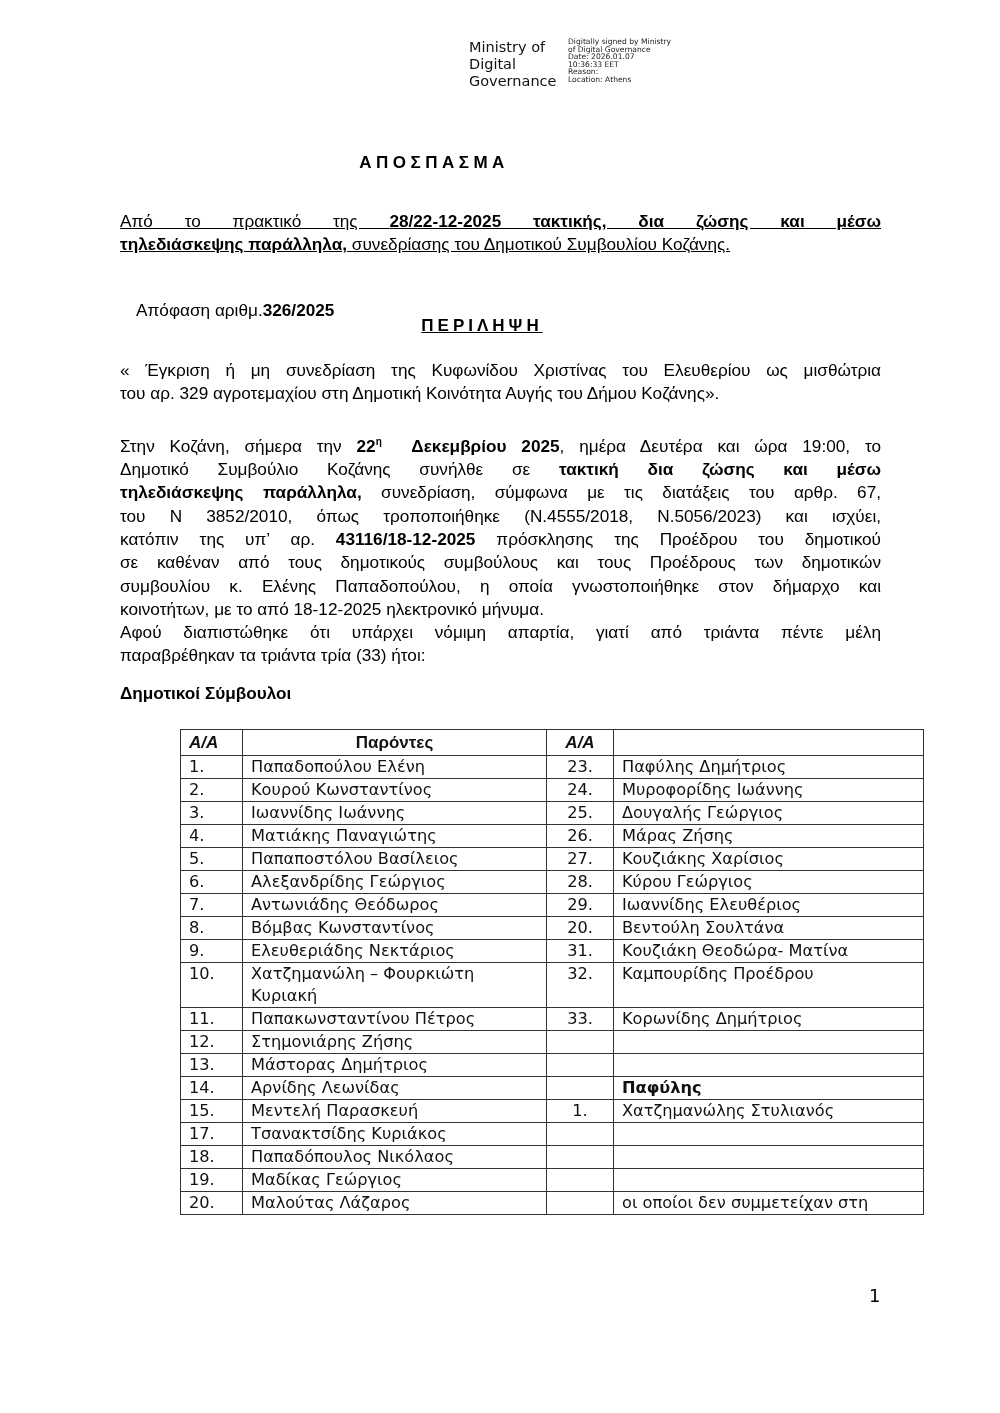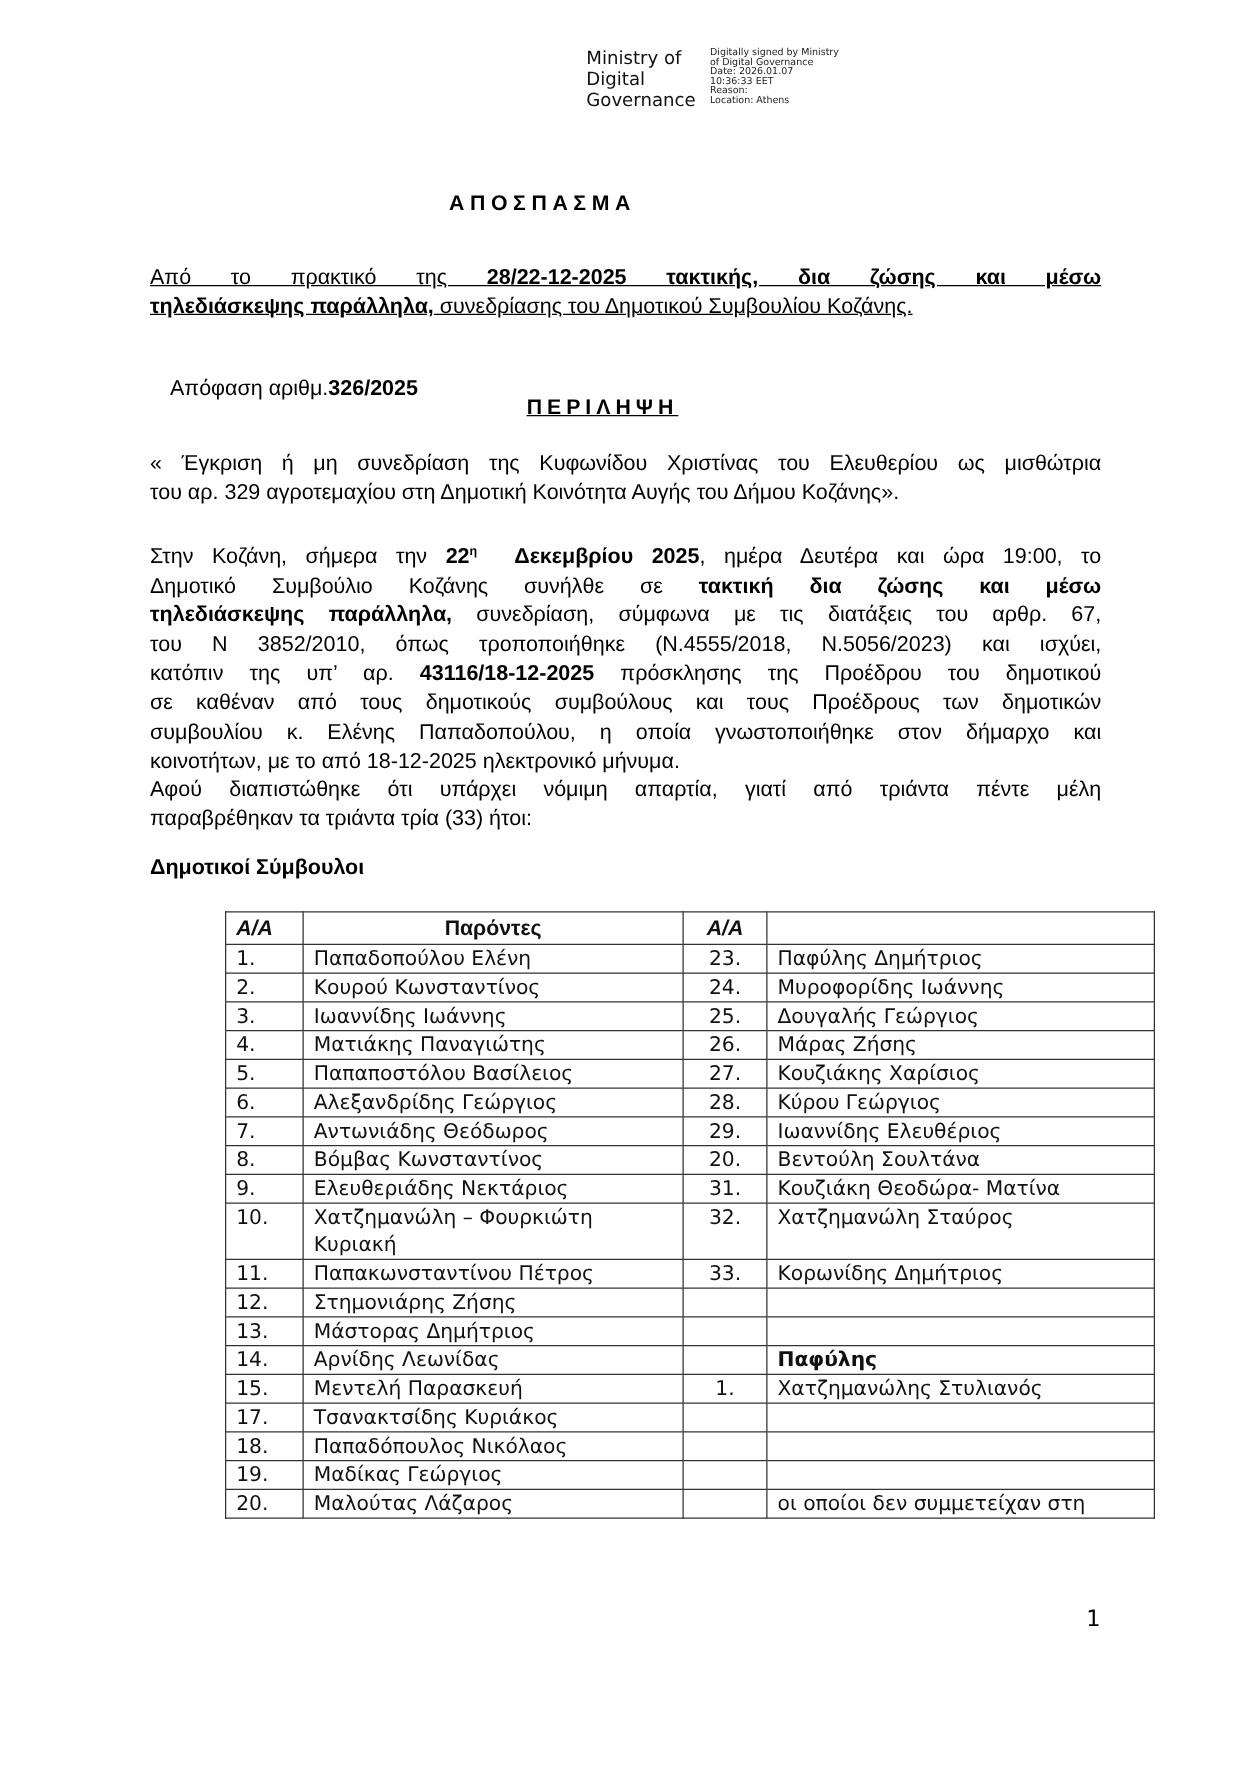--- a/index.html
+++ b/index.html
@@ -139,21 +139,21 @@
       <tr>
         <td class="c1">9.</td>
         <td class="c2">Ελευθεριάδης Νεκτάριος</td>
         <td class="c3">31.</td>
         <td class="c4">Κουζιάκη Θεοδώρα- Ματίνα</td>
       </tr>
       <tr>
         <td class="c1">10.</td>
         <td class="c2">Χατζημανώλη – Φουρκιώτη Κυριακή</td>
         <td class="c3">32.</td>
-        <td class="c4">Χατζημανώλη Σταύρος</td>
+        <td class="c4">Καμπουρίδης Προέδρου</td>
       </tr>
       <tr>
         <td class="c1">11.</td>
         <td class="c2">Παπακωνσταντίνου Πέτρος</td>
         <td class="c3">33.</td>
         <td class="c4">Κορωνίδης Δημήτριος</td>
       </tr>
       <tr>
         <td class="c1">12.</td>
         <td class="c2">Στημονιάρης Ζήσης</td>

